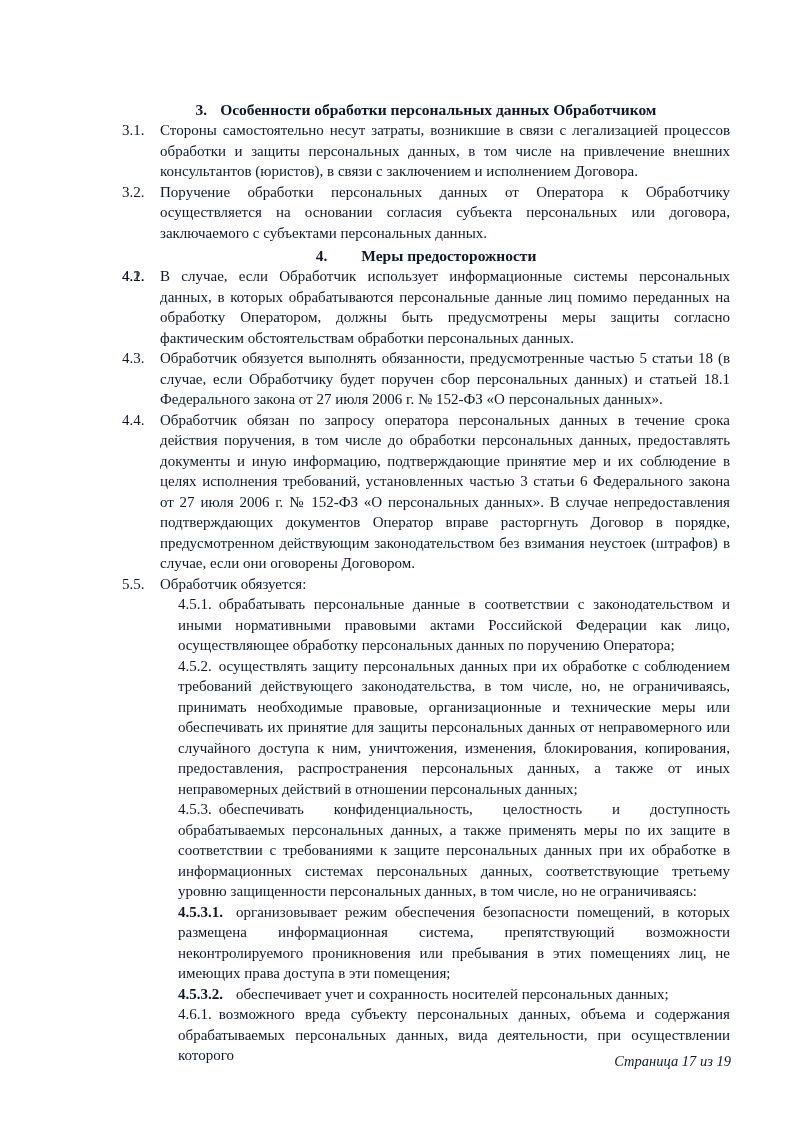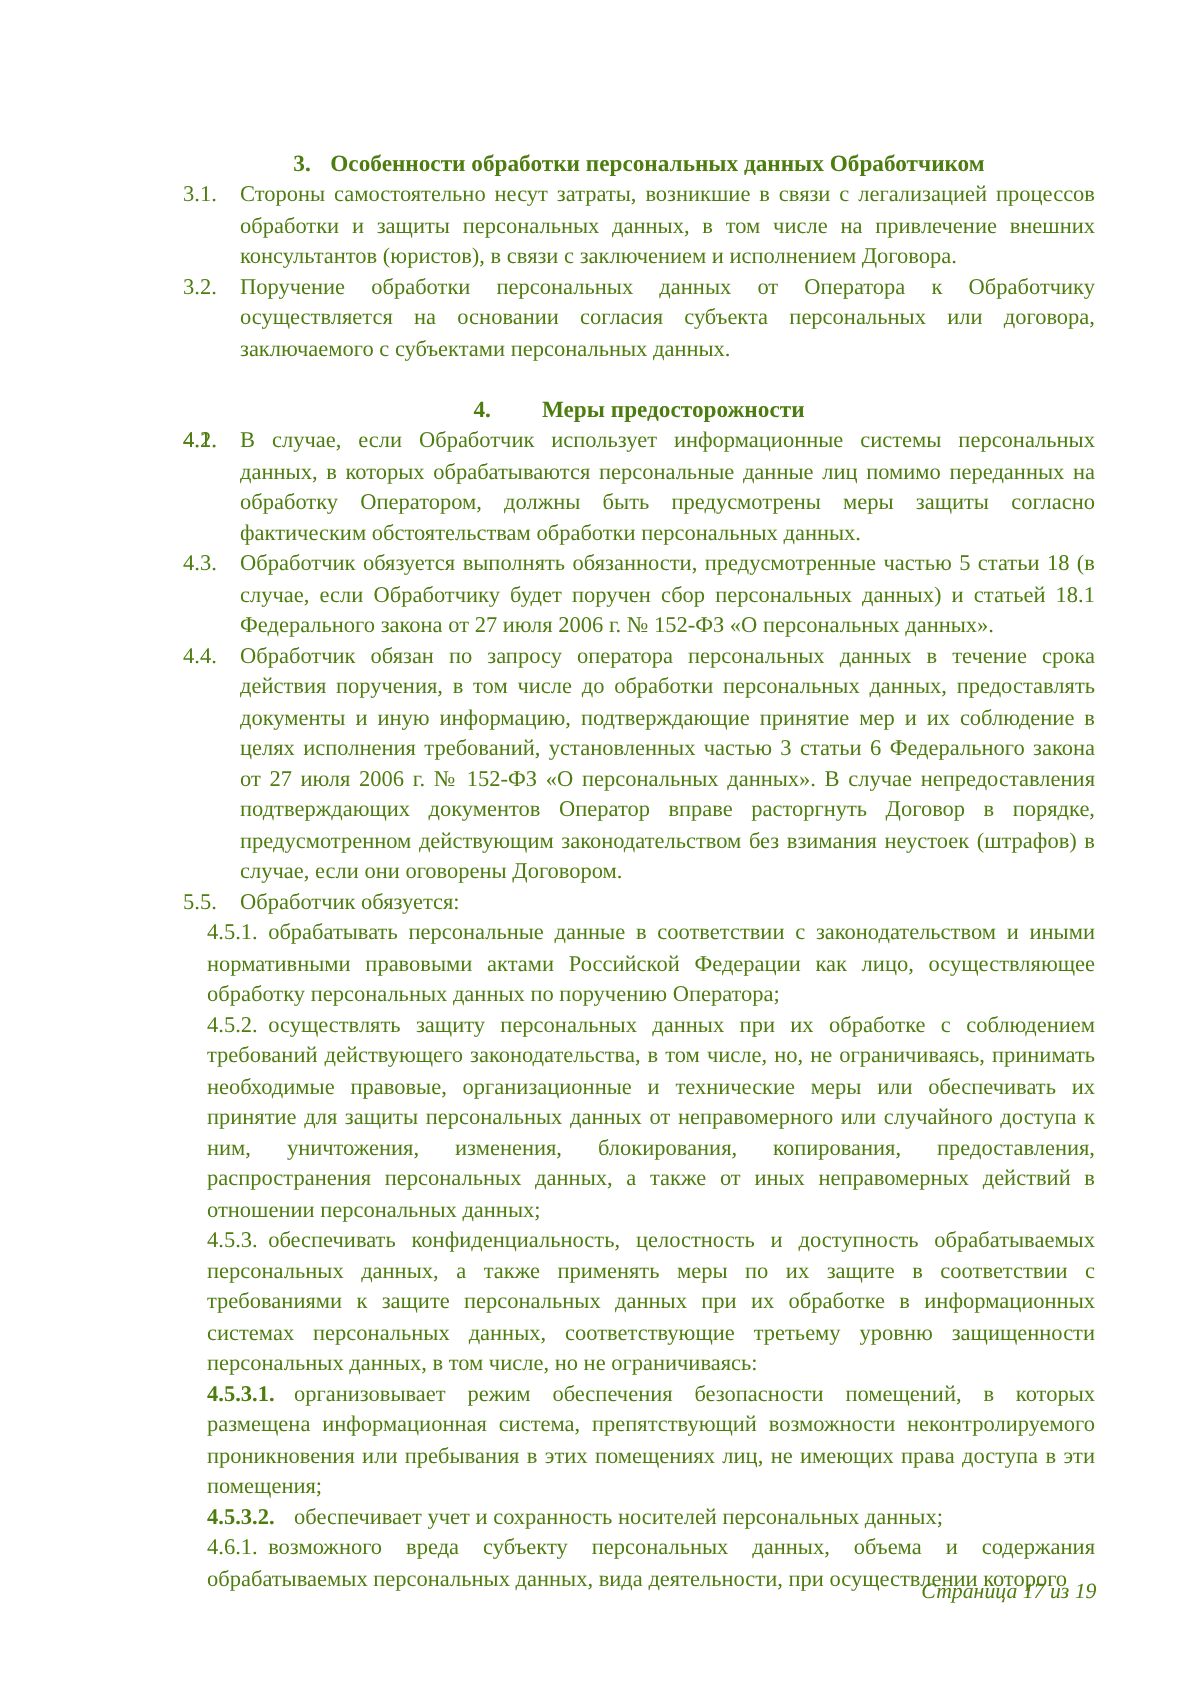--- a/index.html
+++ b/index.html
@@ -7,53 +7,53 @@
     padding: 0;
     background: #ffffff;
   }
   .sheet {
     position: relative;
     width: 800px;
     height: 1131px;
     background: #ffffff;
     overflow: hidden;
     font-family: "Liberation Serif", "DejaVu Serif", serif;
-    color: #4d7c0f;
+    color: #0f172a;
   }
   .content {
     position: absolute;
     left: 122px;
     top: 99px;
     width: 608px;
     font-size: 15px;
     line-height: 20.5px;
   }
   .heading {
     text-align: center;
     font-weight: bold;
     font-size: 15.5px;
     line-height: 21px;
   }
   .heading .hnum { display: inline-block; }
   .heading-3 .hnum { margin-right: 13px; }
-  .heading-4 { margin-top: 20px; }
+  .heading-4 { margin-top: 2px; }
   .heading-4 .hnum { margin-right: 34px; }
   .item {
     position: relative;
     padding-left: 38px;
     text-align: justify;
   }
   .item .inum {
     position: absolute;
     left: 0;
     top: 0;
     text-align: center;
   }
   .sub {
-    margin-left: 16px;
+    margin-left: 56px;
     text-align: justify;
   }
   .sub .snum { margin-right: 7px; }
   .sub.deep .snum { margin-right: 13px; font-weight: bold; }
   .footer {
     position: absolute;
     right: 69px;
     top: 1051px;
     font-style: italic;
     font-size: 14.5px;

